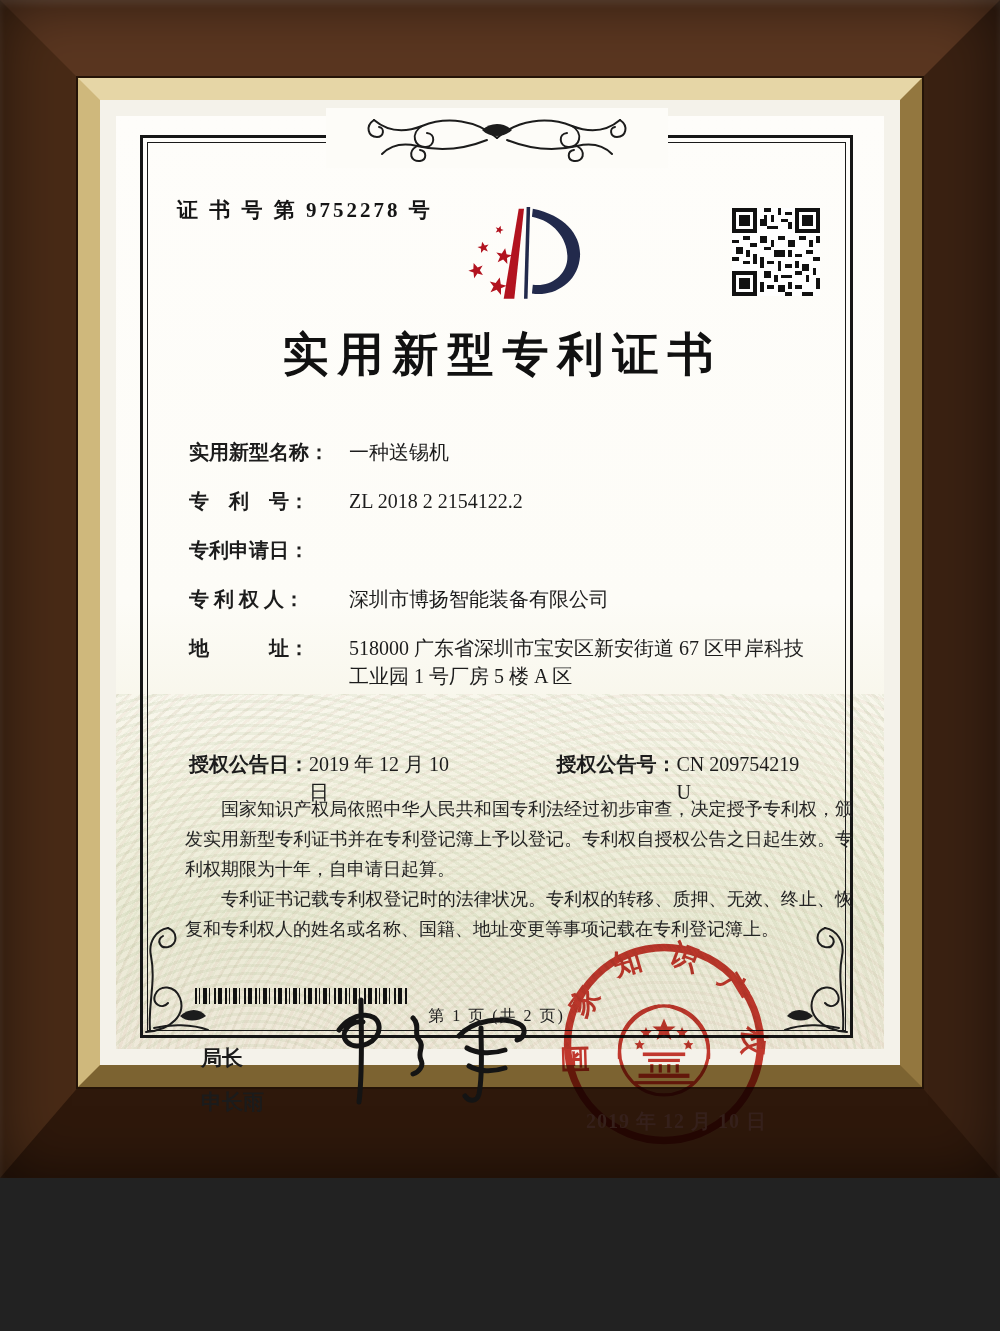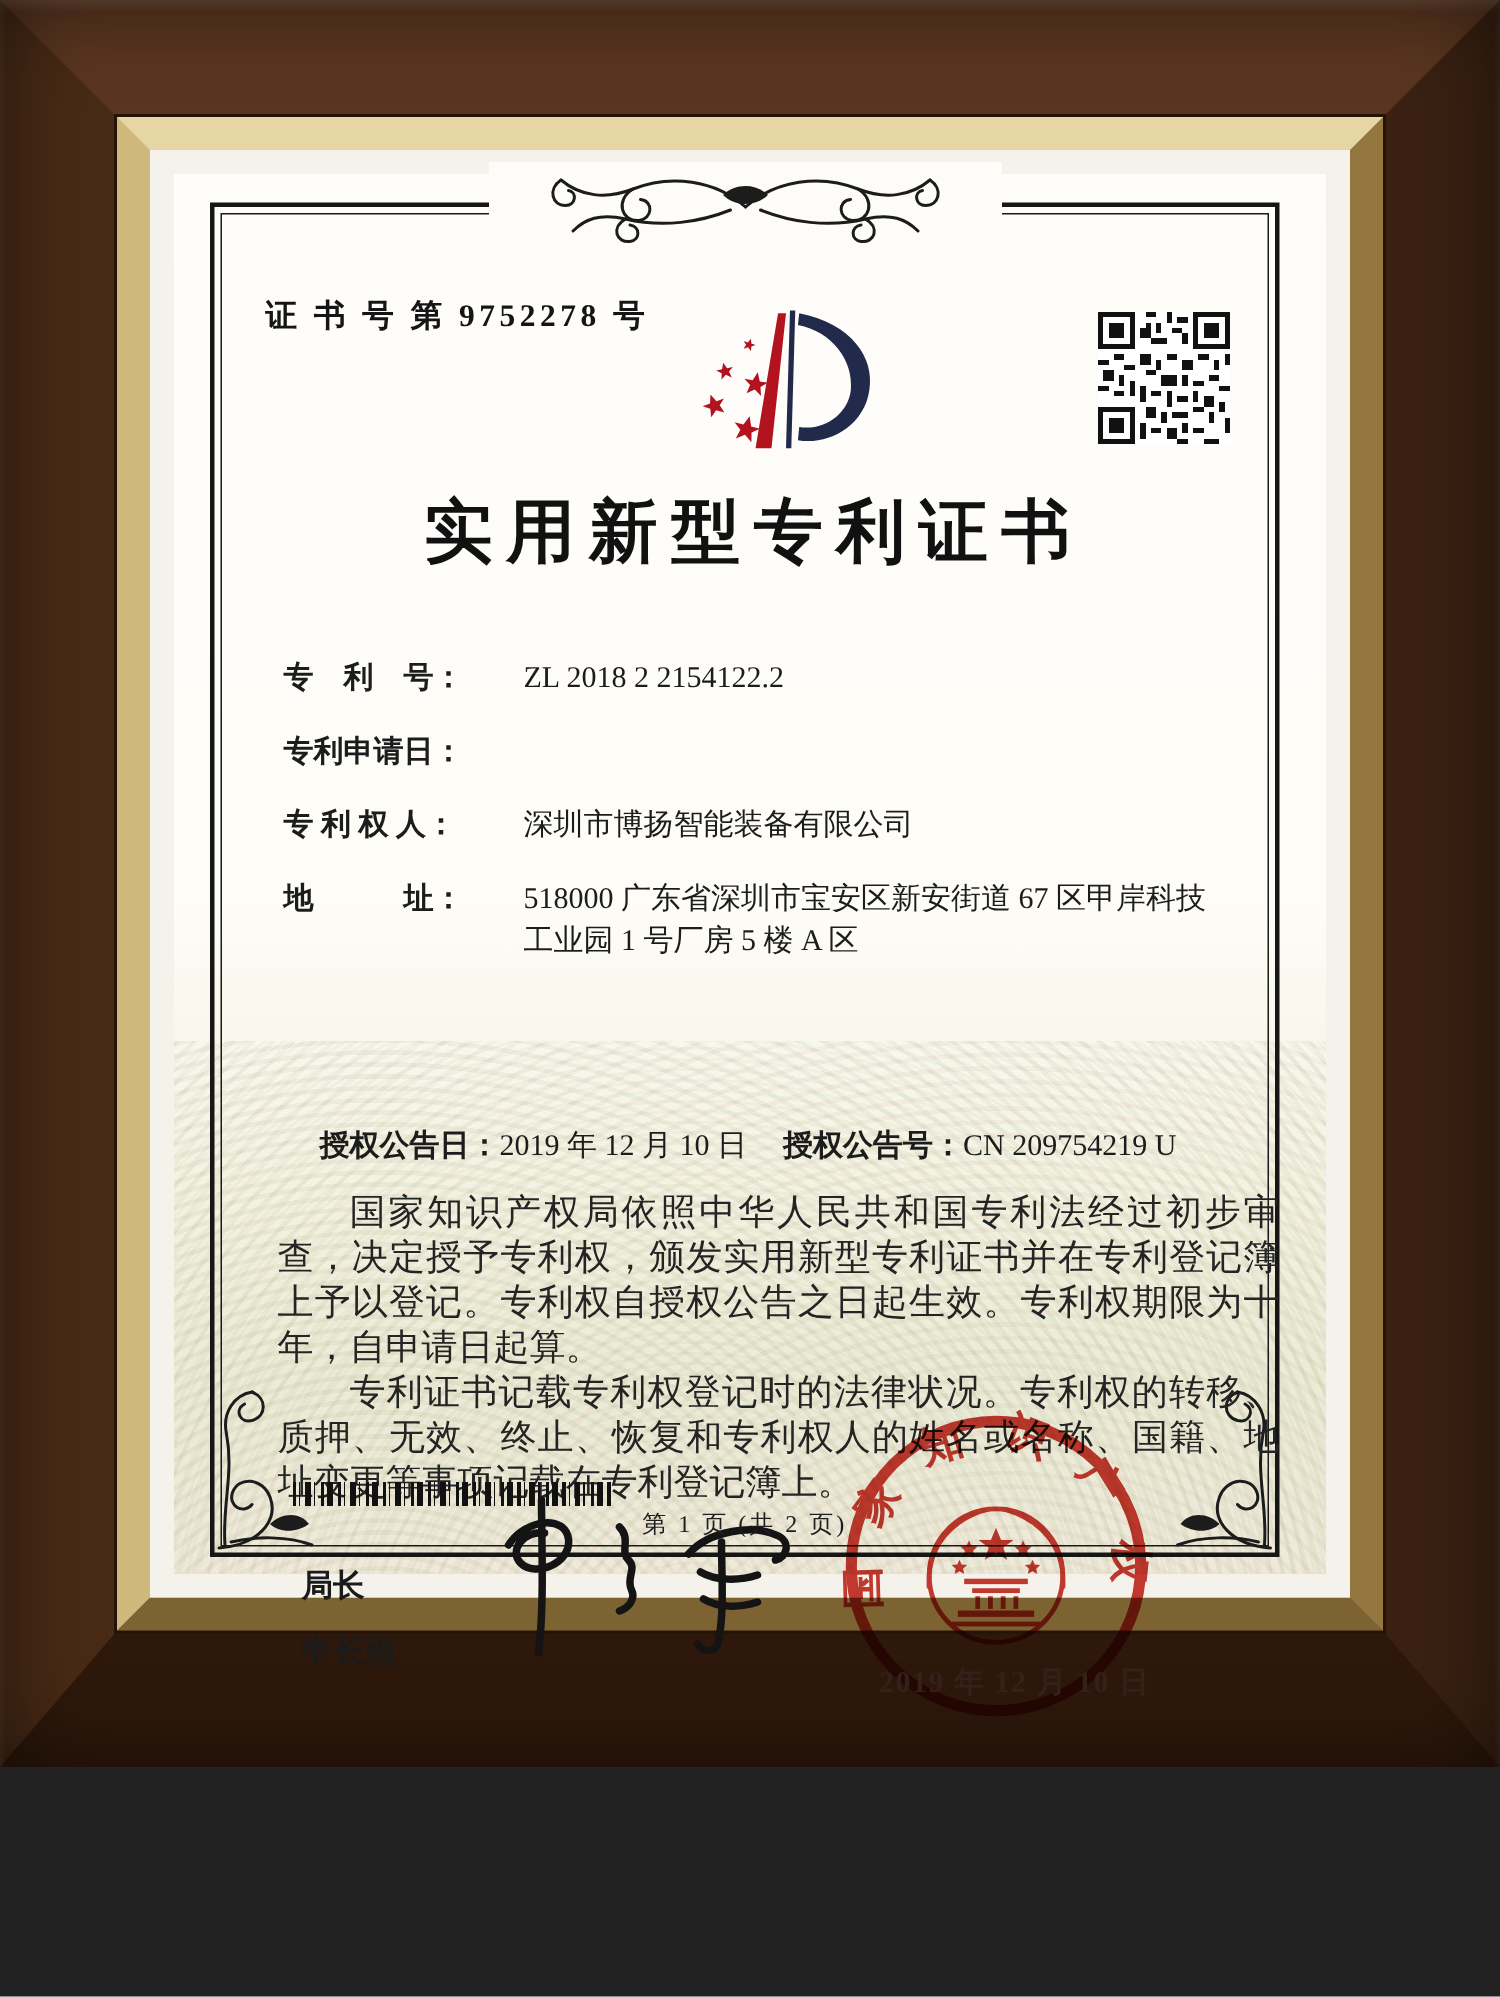--- a/index.html
+++ b/index.html
@@ -38,24 +38,24 @@
   .cert-no{left:34px;top:58px;font-size:21px;font-weight:700;color:#151515;letter-spacing:3px;}
   .logo{left:50%;top:50px;margin-left:-66px;transform:translateX(18px);}
   .qr{right:30px;top:70px;}
   .title{left:12px;right:0;top:186px;text-align:center;font-size:46px;font-weight:700;color:#111;letter-spacing:9px;}
 
   .fields{left:46px;top:300px;right:36px;font-size:20px;color:#1c1c1c;}
   .field-row{display:flex;margin-bottom:21px;line-height:28px;}
   .f-label{flex:0 0 160px;font-weight:700;white-space:pre;}
   .f-value{flex:1;max-width:510px;}
   .grant-row{left:46px;top:612px;right:36px;display:flex;font-size:20px;line-height:28px;color:#1c1c1c;}
-  .grant-row .f-label{flex:0 0 auto;margin-left:24px;}
+  .grant-row .f-label{flex:0 0 auto;}
   .g2{margin-left:88px;}
 
-  .paragraphs{left:42px;top:656px;width:668px;font-size:24px;line-height:30px;color:#242424;text-align:justify;}
+  .paragraphs{left:42px;top:656px;width:668px;font-size:18px;line-height:30px;color:#242424;text-align:justify;}
   .paragraphs p{margin:0;text-indent:2em;}
 
   .barcode{left:52px;top:850px;width:214px;height:16px;
     background:repeating-linear-gradient(90deg,
       #111 0 2px,transparent 2px 4px,#111 4px 5px,transparent 5px 8px,
       #111 8px 12px,transparent 12px 14px,#111 14px 15px,transparent 15px 19px,
       #111 19px 21px,transparent 21px 23px,#111 23px 27px,transparent 27px 30px);}
 
   .director{left:58px;top:898px;font-size:21px;font-weight:700;color:#1b1b1b;
     font-family:"Liberation Sans",sans-serif;line-height:44px;}
@@ -146,20 +146,24 @@
           <path d="M9,11h2v1h-2z M12,12h3v2h-3z M16,12h1v2h-1z M18,13h2v1h-2z M21,12h2v1h-2z M23,14h2v1h-2z"></path>
           <path d="M8,14h1v3h-1z M10,15h2v1h-2z M13,15h1v3h-1z M15,16h2v1h-2z M18,15h1v2h-1z M20,16h2v2h-2z M23,17h1v2h-1z"></path>
           <path d="M9,18h2v2h-2z M12,19h1v2h-1z M14,19h3v1h-3z M18,18h2v1h-2z M21,19h1v2h-1z M24,20h1v3h-1z"></path>
           <path d="M8,21h1v3h-1z M10,22h2v1h-2z M13,22h2v2h-2z M16,21h1v2h-1z M18,22h2v1h-2z M20,24h3v1h-3z M15,24h2v1h-2z"></path>
         </g>
       </svg>
 
       <div class="abs title">实用新型专利证书</div>
 
       <div class="abs fields">
+        <div class="field-row">
+          <span class="f-label">实用新型名称：</span>
+          <span class="f-value">一种送锡机</span>
+        </div>
         <div class="field-row">
           <span class="f-label">专　利　号：</span>
           <span class="f-value">ZL 2018 2 2154122.2</span>
         </div>
         <div class="field-row">
           <span class="f-label">专利申请日：</span>
         </div>
         <div class="field-row">
           <span class="f-label">专 利 权 人：</span>
           <span class="f-value">深圳市博扬智能装备有限公司</span>

